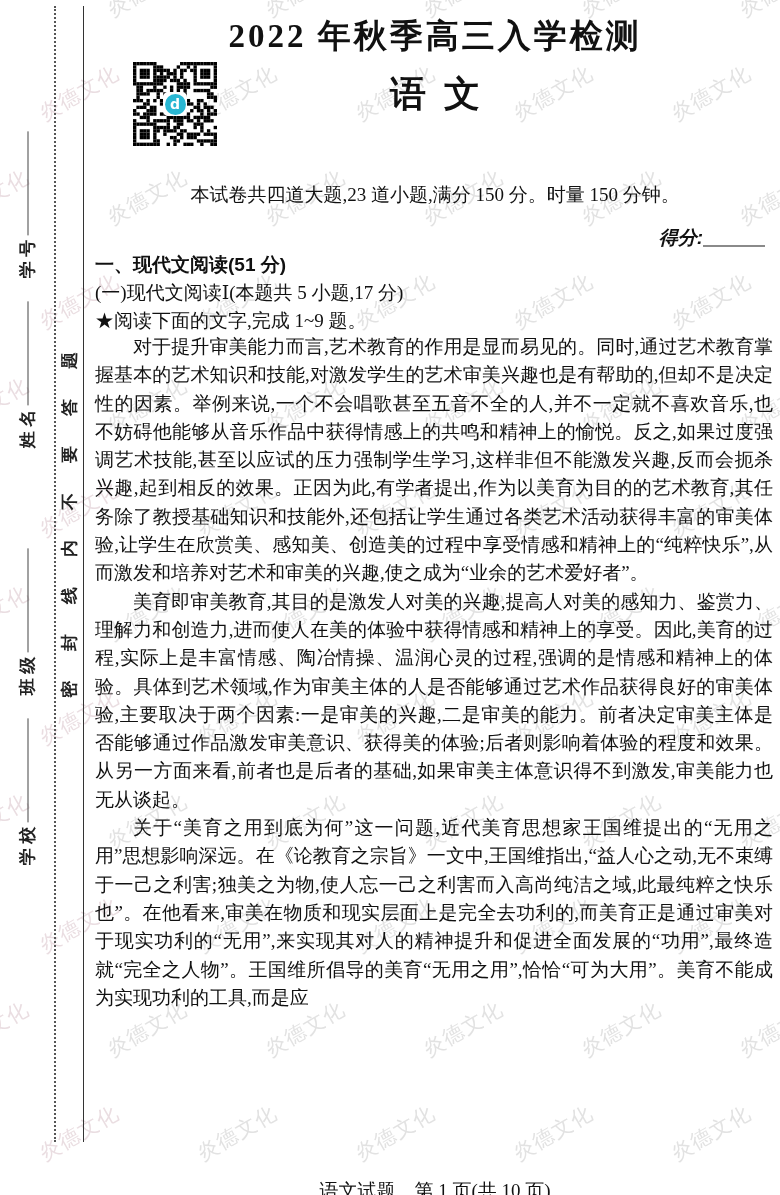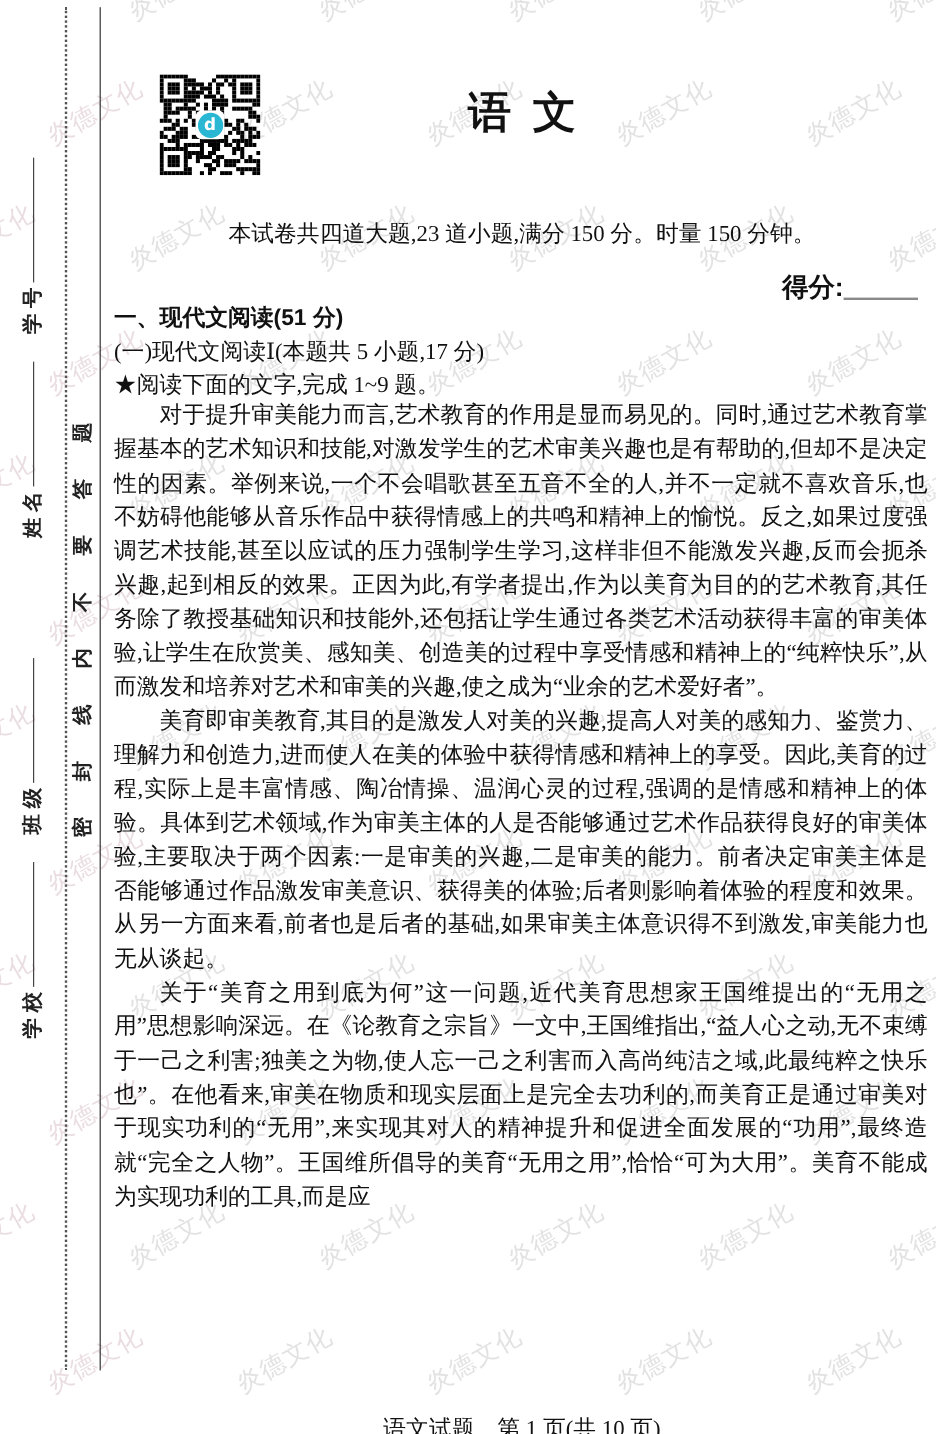--- a/index.html
+++ b/index.html
@@ -38,22 +38,22 @@
            display:flex;align-items:center;justify-content:center;}
   .qr-logo .dot{width:21px;height:21px;border-radius:50%;
                 display:flex;align-items:center;justify-content:center;
                 color:#fff;font-family:"DejaVu Sans",sans-serif;
                 font-weight:700;font-size:14px;line-height:1;}
   .subject-title{position:absolute;left:0;right:0;top:70px;margin:0;text-align:center;
                  font-size:36px;font-weight:900;white-space:pre;
                  font-family:"Liberation Serif","DejaVu Serif",serif;}
   .exam-info{position:absolute;left:0;right:0;top:182px;margin:0;text-align:center;
              font-size:19px;}
-  .score-row{position:absolute;right:10px;top:225px;font-size:22px;font-weight:700;
-             font-family:"Liberation Sans","DejaVu Sans",sans-serif;}
+  .score-row{position:absolute;right:10px;top:225px;font-size:19px;font-weight:700;
+             font-family:"Liberation Sans","DejaVu Sans",sans-serif;font-style:italic;}
   .score-blank{display:inline-block;width:62px;border-bottom:2px solid #8a8a8a;
                height:1em;vertical-align:-3px;}
   .section-heading{position:absolute;left:0;right:0;top:252px;font-size:19px;font-weight:700;
                    font-family:"Liberation Sans","DejaVu Sans",sans-serif;}
   .subsection-heading{position:absolute;left:0;right:0;top:280px;font-size:19px;}
   .instruction{position:absolute;left:0;right:0;top:308px;font-size:19px;}
   #paragraphs{position:absolute;left:0;right:2px;top:333px;font-size:19px;
               line-height:28.3px;text-align:justify;text-justify:inter-ideograph;}
   #paragraphs p{margin:0;text-indent:2em;}
   #paragraphs .lead{font-weight:700;font-family:"Liberation Sans","DejaVu Sans",sans-serif;
@@ -141,20 +141,21 @@
         <div class="sidebar-field" style="top: 205px;"><span>学 号</span><span class="blank"></span></div>
         <div class="sidebar-field" style="top: 375px;"><span>姓 名</span><span class="blank"></span></div>
         <div class="sidebar-field" style="top: 622px;"><span>班 级</span><span class="blank"></span></div>
         <div class="sidebar-field" style="top: 792px;"><span>学 校</span><span class="blank"></span></div>
       </div>
     <div class="seal-notice">密封线内不要答题</div>
   </div>
 
   <div class="content">
 
+    <h1 class="exam-title">2022 年秋季高三入学检测</h1>
 
     <div class="qr">
       <svg id="qr-svg" width="84" height="84" viewBox="0 0 25 25">
           <g fill="#000000">
             <rect x="0" y="0" width="1" height="1"></rect>
             <rect x="1" y="0" width="1" height="1"></rect>
             <rect x="2" y="0" width="1" height="1"></rect>
             <rect x="3" y="0" width="1" height="1"></rect>
             <rect x="4" y="0" width="1" height="1"></rect>
             <rect x="5" y="0" width="1" height="1"></rect>

